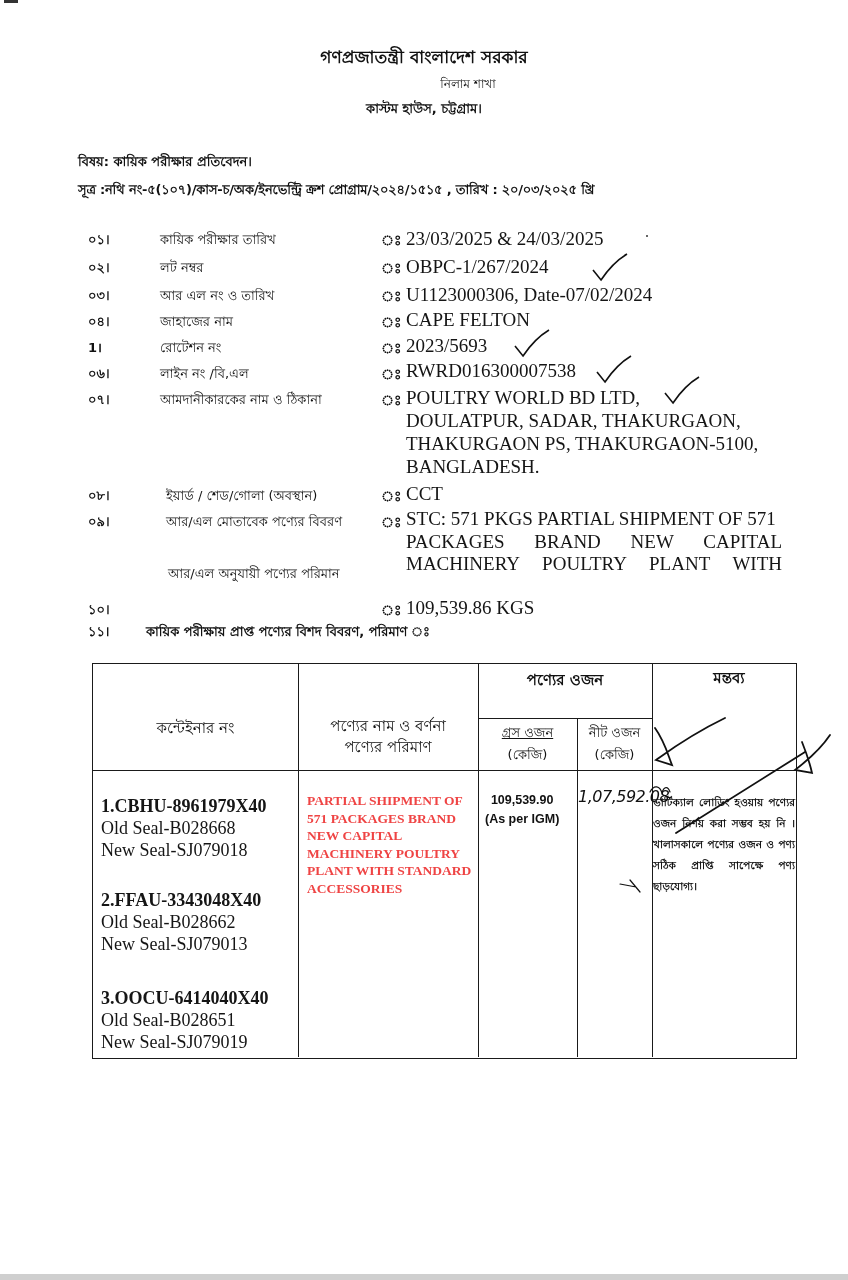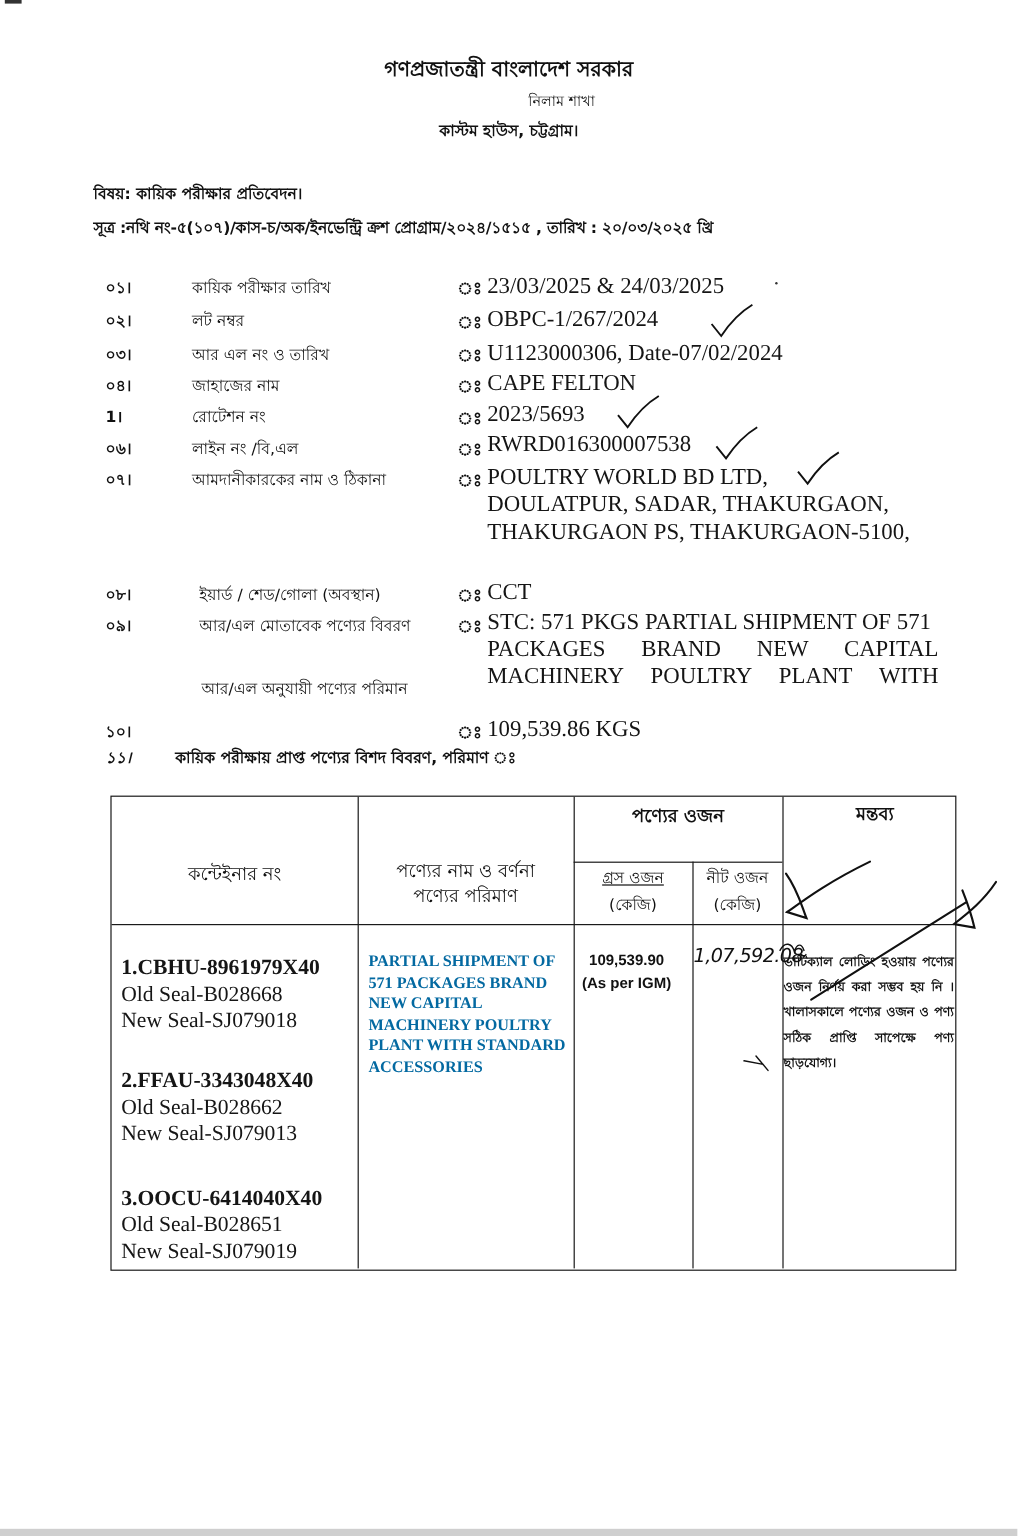--- a/index.html
+++ b/index.html
@@ -22,32 +22,32 @@
     .row-num { left: 88px; font-size: 13px; font-weight: bold; }
     .row-label { left: 160px; font-size: 13px; white-space: nowrap; }
     .row-colon { left: 381px; font-size: 14px; font-weight: bold; }
     .row-val { left: 406px; font-family: "Liberation Serif", serif; font-size: 19px; line-height: 22.5px; white-space: nowrap; color: #151515; }
     .row-val.justify { width: 376px; white-space: normal; text-align: justify; text-align-last: left; }
     .row-val .ln { display: block; }
     .row-val .ln.just { text-align: justify; text-align-last: justify; }
 
     .check { stroke: #111; stroke-width: 1.6; fill: none; }
 
-    #item11-num { left: 88px; top: 622px; font-size: 13px; font-weight: bold; font-style: italic; }
+    #item11-num { left: 88px; top: 622px; font-size: 13px; font-weight: bold; }
     #item11-label { left: 146px; top: 622px; font-size: 13px; font-weight: bold; }
 
     
     #tbl { left: 92px; top: 663px; width: 705px; height: 396px; border: 1.5px solid #1a1a1a; box-sizing: border-box; }
     .vline { position: absolute; top: 0; width: 0; border-left: 1.3px solid #1a1a1a; }
     .hline { position: absolute; height: 0; border-top: 1.3px solid #1a1a1a; }
     .cell-text { position: absolute; text-align: center; }
     .th { font-family: "DejaVu Sans", sans-serif; font-size: 15px; }
     .container-block { position: absolute; left: 8px; font-family: "Liberation Serif", serif; font-size: 18px; line-height: 22px; color: #151515; }
     .container-block .cid { font-weight: bold; }
-    .goods-desc { position: absolute; left: 214px; top: 128px; width: 170px; font-family: "Liberation Serif", serif; font-weight: bold; font-size: 13.5px; line-height: 17.5px; color: #0369a1; }
+    .goods-desc { position: absolute; left: 214px; top: 128px; width: 170px; font-family: "Liberation Serif", serif; font-weight: bold; font-size: 13.5px; line-height: 17.5px; color: #ef4444; }
     .gross { position: absolute; left: 392px; top: 127px; font-family: "Liberation Sans", sans-serif; font-weight: bold; font-size: 12.5px; line-height: 19px; text-align: center; }
     .net { position: absolute; left: 485px; top: 123px; font-family: "DejaVu Sans", sans-serif; font-size: 16px; font-style: italic; letter-spacing: -0.5px; }
     .remark { position: absolute; left: 560px; top: 128px; width: 142px; font-family: "DejaVu Sans", sans-serif; font-size: 10.5px; line-height: 21px; text-align: justify; font-weight: bold; }
 
     #footer-bar { left: 0; top: 1274px; width: 848px; height: 6px; background: #cfcfcf; }
   </style>
 </head>
 <body>
 
 <div class="abs" style="left:4px;top:0;width:14px;height:3px;background:#333;"></div>
@@ -96,20 +96,21 @@
     <div class="abs row-val" style="top: 360px;">
       <span class="ln">RWRD016300007538</span>
     </div>
     <div class="abs bn row-num" style="top: 390px;">০৭।</div>
     <div class="abs bn row-label" style="top: 390px;">আমদানীকারকের নাম ও ঠিকানা</div>
     <div class="abs bn row-colon" style="top: 389px;">ঃ</div>
     <div class="abs row-val" style="top: 386px; line-height: 23px;">
       <span class="ln">POULTRY WORLD BD LTD,</span>
       <span class="ln">DOULATPUR, SADAR, THAKURGAON,</span>
       <span class="ln">THAKURGAON PS, THAKURGAON-5100,</span>
+      <span class="ln">BANGLADESH.</span>
     </div>
     <div class="abs bn row-num" style="top: 486px;">০৮।</div>
     <div class="abs bn row-label" style="top: 486px; left: 166px;">ইয়ার্ড / শেড/গোলা (অবস্থান)</div>
     <div class="abs bn row-colon" style="top: 485px;">ঃ</div>
     <div class="abs row-val" style="top: 483px;">
       <span class="ln">CCT</span>
     </div>
     <div class="abs bn row-num" style="top: 512px;">০৯।</div>
     <div class="abs bn row-label" style="top: 512px; left: 166px;">আর/এল মোতাবেক পণ্যের বিবরণ</div>
     <div class="abs bn row-colon" style="top: 511px;">ঃ</div>

